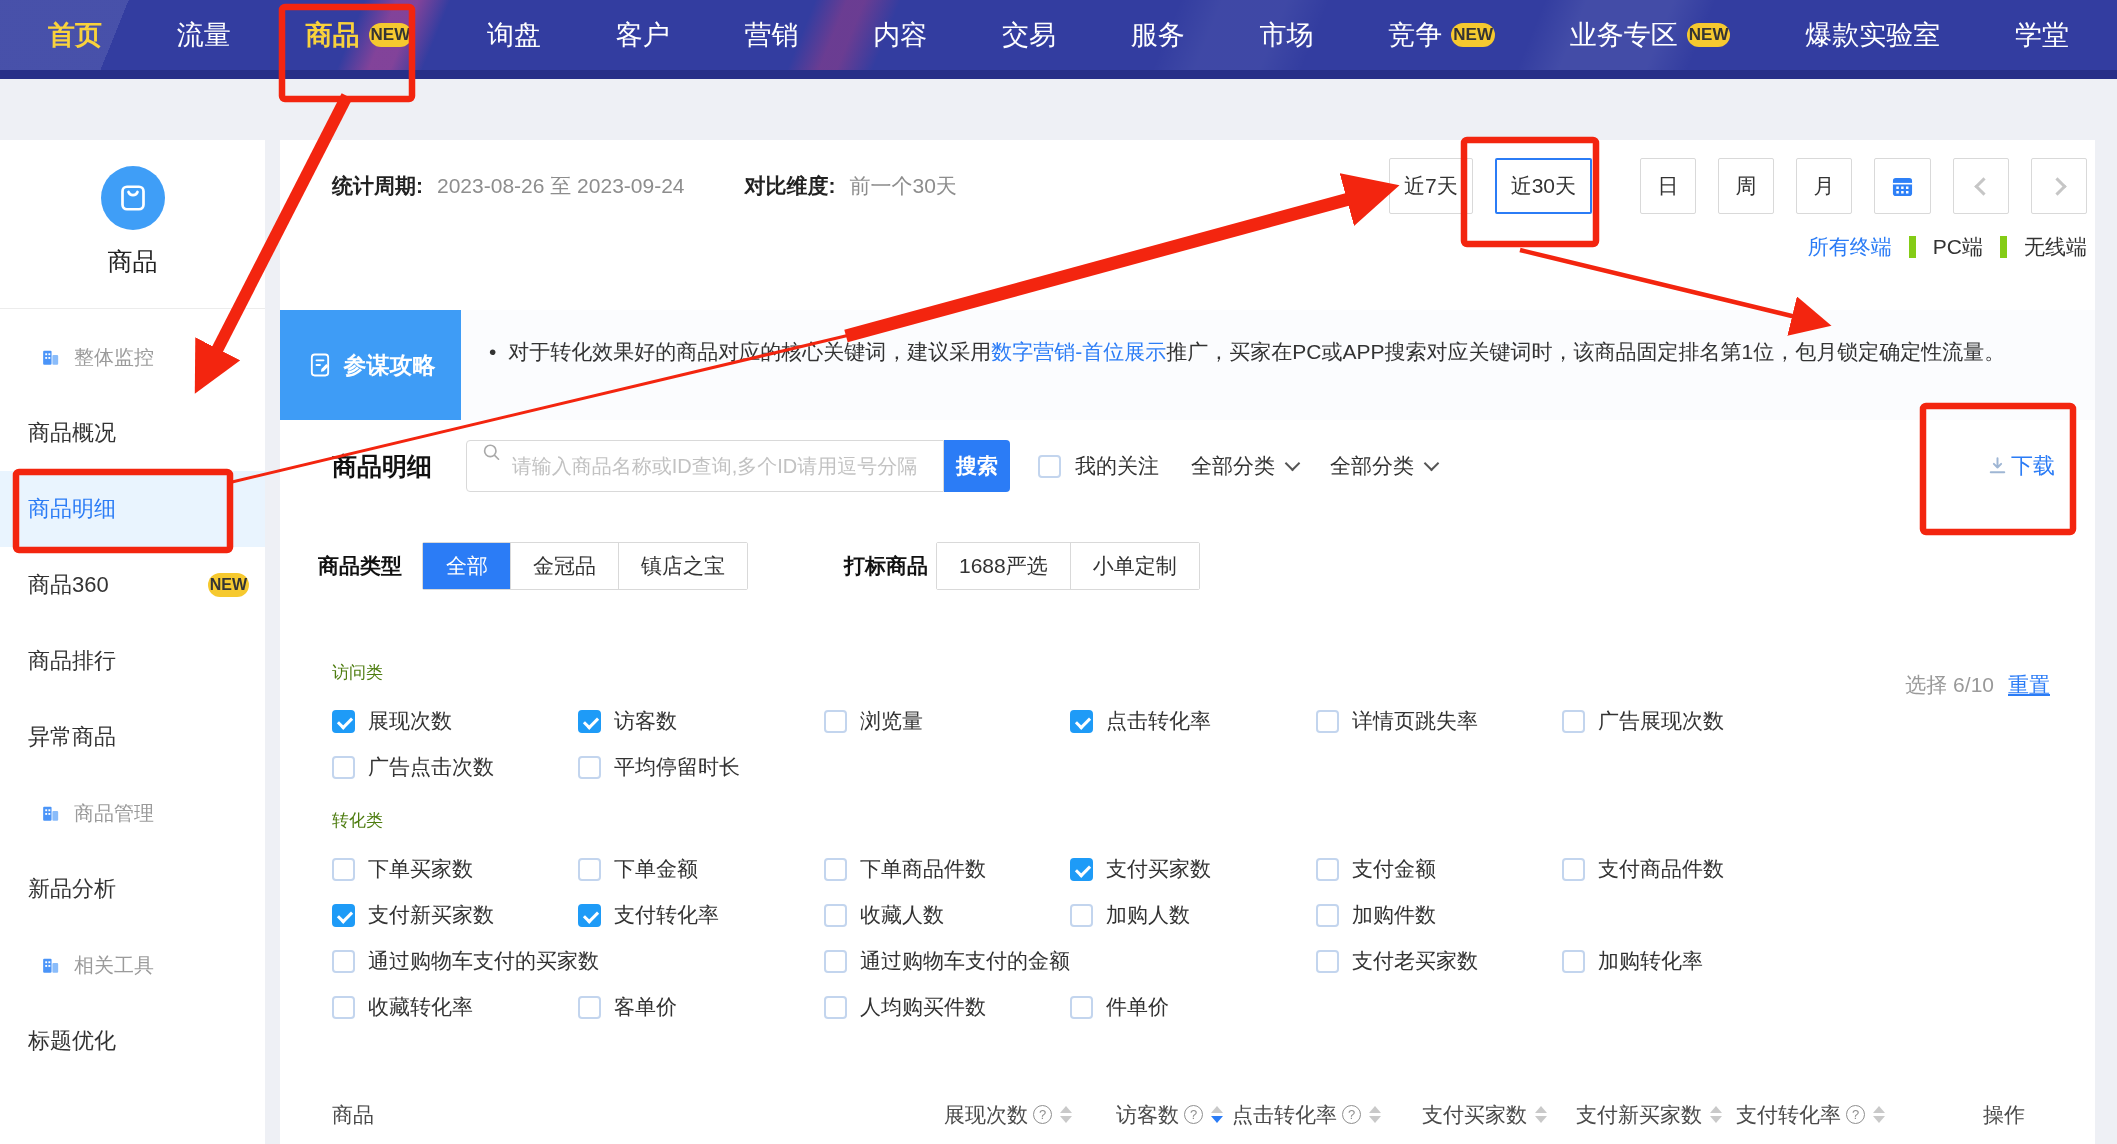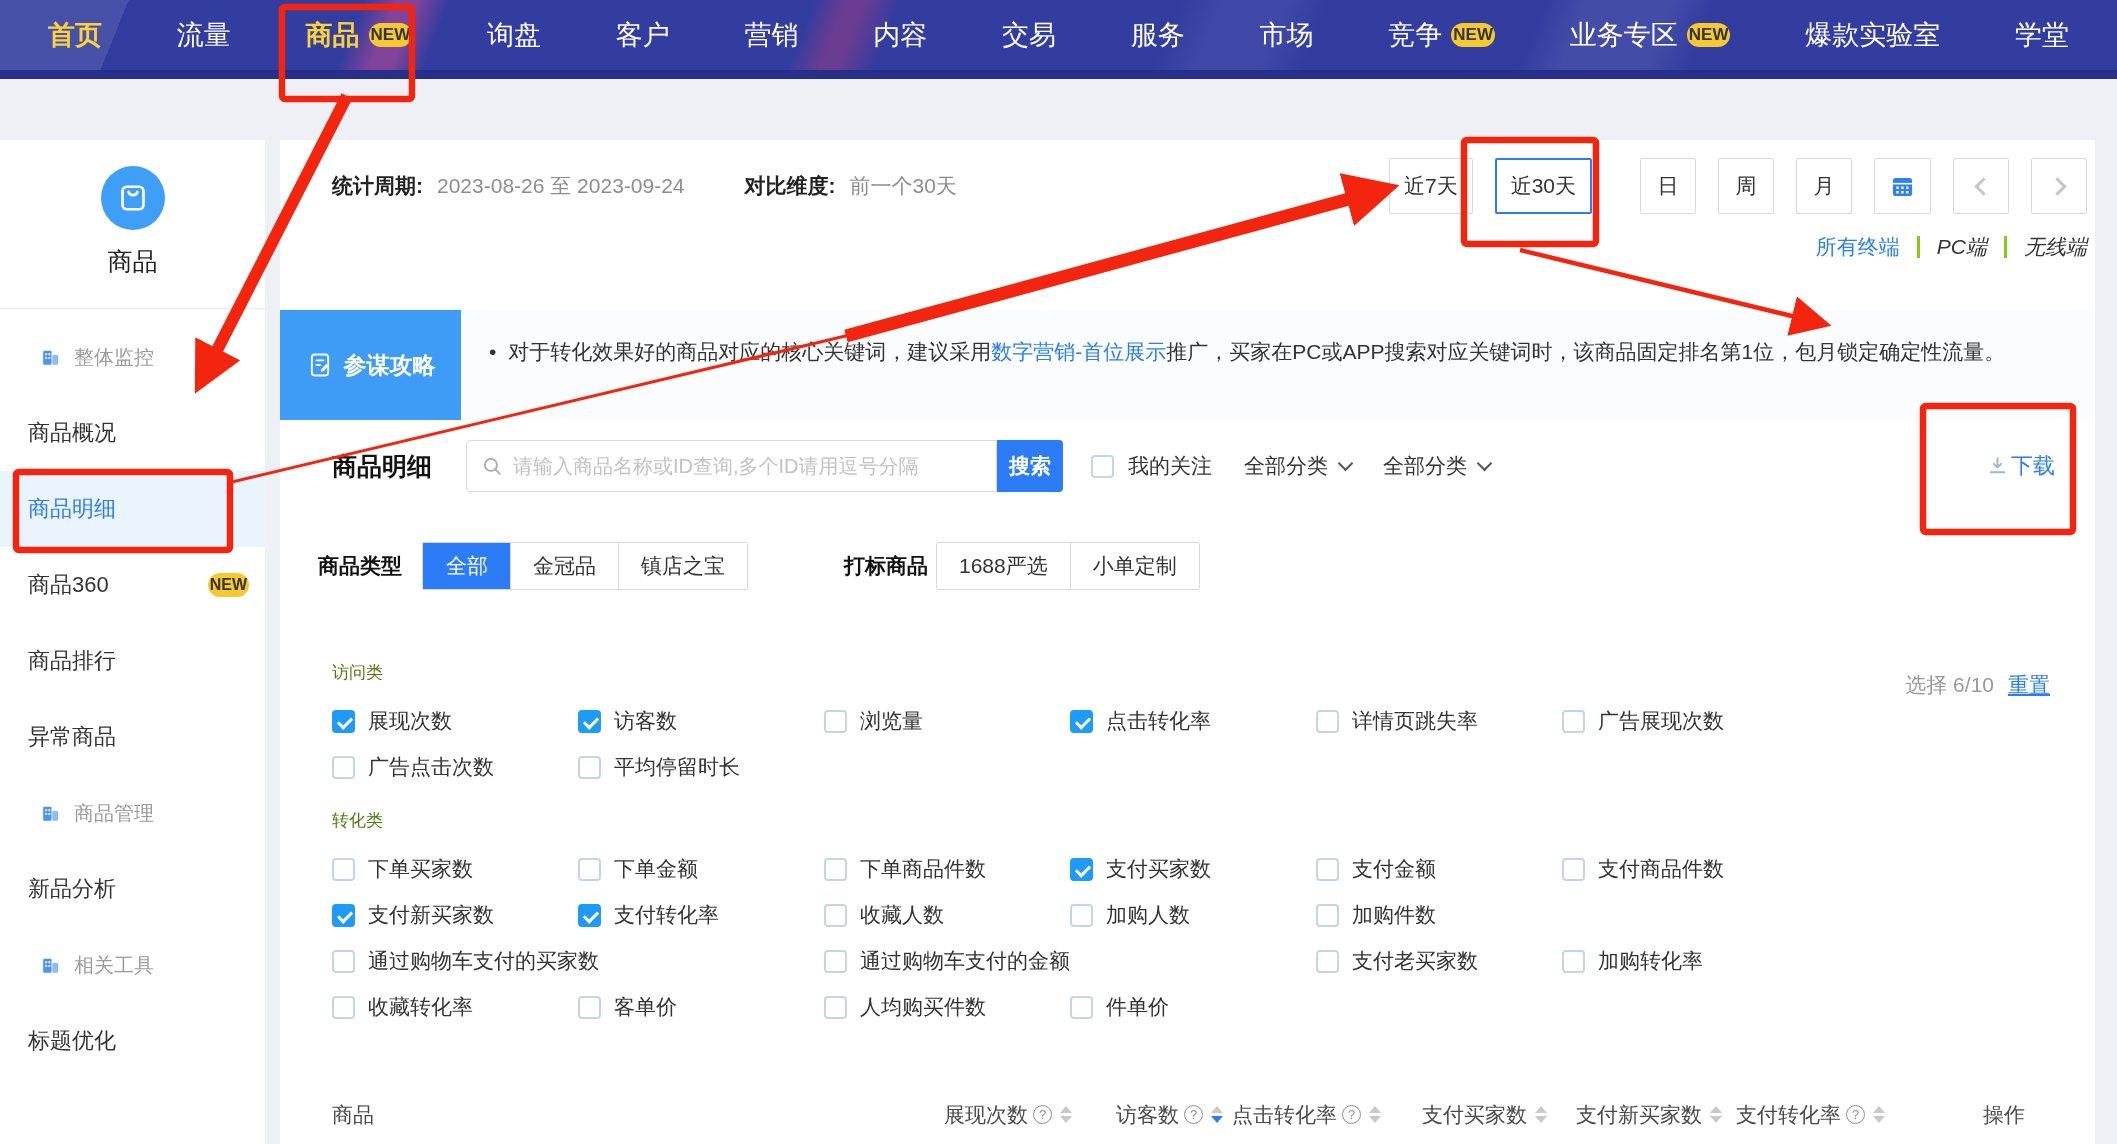--- a/index.html
+++ b/index.html
@@ -55,33 +55,33 @@
     margin-left:22px; border-radius:2px; cursor:pointer; white-space:nowrap;
   }
   .range-btn.selected{ border:2px solid #2b7cf6; }
   .range-btn.gap-lg{ margin-left:48px; }
   .pg-chev{ width:13px; height:13px; border-left:3px solid #c6c6c6; border-bottom:3px solid #c6c6c6; }
   .pg-chev.left{ transform:rotate(45deg); margin-left:4px; }
   .pg-chev.right{ transform:rotate(-135deg); margin-right:4px; }
   .terminal-row{ position:absolute; top:96px; right:8px; display:flex; align-items:flex-start; font-size:21px; color:#333; height:34px; }
   .terminal{ cursor:pointer; padding:0 17px; line-height:22px; }
   .terminal:last-child{ padding-right:0; }
-  .terminal + .terminal{ border-left:3px solid #84cc16;font-style:italic; }
+  .terminal + .terminal{ border-left:7px solid #84cc16; }
   .terminal.selected{ color:#2b7cf6; }
   
   .banner{ position:absolute; top:170px; left:0; right:0; height:110px; background:#fbfcfe; display:flex; }
   .banner-badge{ width:181px; background:#3e9cf6; color:#fff; display:flex; align-items:center; justify-content:center; gap:10px; font-size:23px; font-weight:600; flex:none; }
   .banner-body{ padding:27px 30px 0 28px; font-size:21px; color:#333; line-height:30px; }
   .bullet-dot::before{ content:"•"; margin-right:12px; font-size:21px; }
   .banner-link{ color:#2b7cf6; cursor:pointer; }
   
   .search-row{ position:absolute; top:300px; left:52px; right:40px; display:flex; align-items:center; height:52px; }
   .section-title{ font-size:25px; font-weight:700; color:#111; white-space:nowrap; }
   .search-box{ margin-left:34px; display:flex; align-items:center; height:52px; }
-  .search-input-wrap{ position:relative; width:531px; height:52px; border:1px solid #d9d9d9; border-radius:4px 0 0 4px; display:flex; align-items:center; padding-left:14px; gap:10px; background:#fff; }
+  .search-input-wrap{ position:relative; width:478px; height:52px; border:1px solid #d9d9d9; border-radius:4px 0 0 4px; display:flex; padding-left:14px; gap:10px; background:#fff; }
   .search-input-wrap input{ border:none; outline:none; font-size:20px; color:#333; width:460px; background:transparent; font-family:inherit; }
   .search-input-wrap input::placeholder{ color:#c2c2c2; }
   .search-btn{ width:66px; height:52px; background:#2b7cf6; color:#fff; font-size:21px; font-weight:600; border:none; border-radius:0 4px 4px 0; cursor:pointer; font-family:inherit; }
   .my-focus{ margin-left:28px; display:flex; align-items:center; gap:14px; font-size:21px; color:#333; cursor:pointer; white-space:nowrap; }
   .cat-select{ margin-left:32px; display:flex; align-items:center; gap:12px; font-size:21px; color:#333; cursor:pointer; white-space:nowrap; }
   .chev{ width:11px; height:11px; border-right:2px solid #555; border-bottom:2px solid #555; transform:rotate(45deg); margin-top:-6px; }
   .download{ margin-left:auto; display:flex; align-items:center; gap:1px; font-size:22px; color:#2b7cf6; cursor:pointer; }
   
   .type-row{ position:absolute; top:402px; left:38px; display:flex; align-items:center; height:48px; }
   .type-label{ font-size:21px; font-weight:700; color:#111; white-space:nowrap; }

